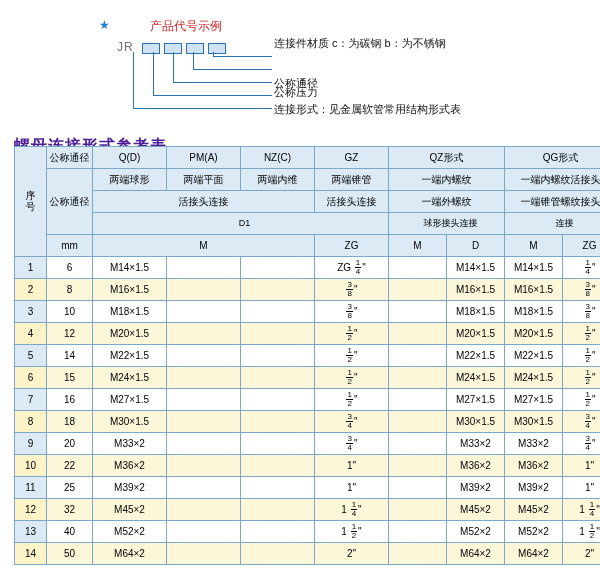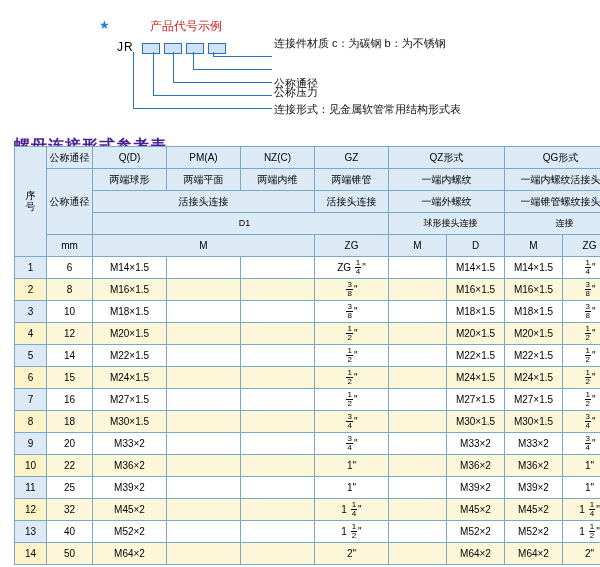--- a/index.html
+++ b/index.html
@@ -28,21 +28,21 @@
   .star{
     position:absolute;
     left:99px; top:18px;
     color:#1f7fd0;
     font-size:12px;
   }
   .jr{
     position:absolute;
     left:117px; top:40px;
     font-size:12px;
-    color:#000000;
+    color:#737373;
     letter-spacing:1px;
   }
   .boxrow{
     position:absolute;
     left:142px; top:43px;
     display:flex;
     gap:4px;
   }
   .boxrow span{
     display:block;

